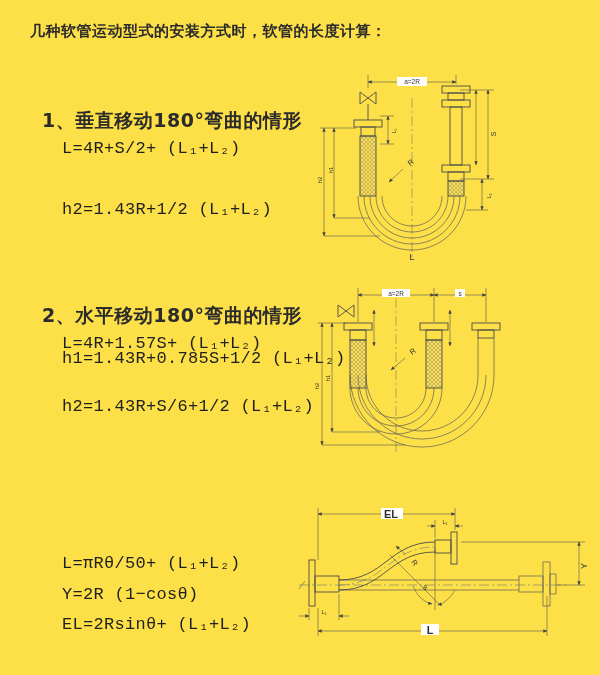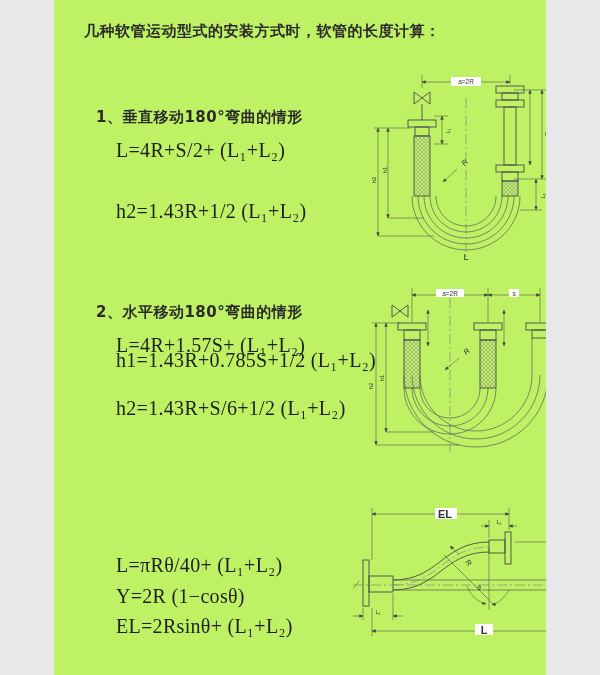--- a/index.html
+++ b/index.html
@@ -1,29 +1,29 @@
 <!DOCTYPE html>
 <html><head>
 <meta charset="utf-8">
 <style>
   html,body{margin:0;padding:0;background:#e8e8e8;}
   .page{
-    position:relative;width:492px;height:675px;margin:0 auto;
-    background:#bef264;overflow:hidden;
+    position:relative;width:600px;height:675px;margin:0 auto;
+    background:#fde047;overflow:hidden;
     font-family:"DejaVu Sans","Liberation Sans",sans-serif;color:#2b2b2b;
   }
   .doc-title{
     position:absolute;left:30px;top:22px;font-size:15px;font-weight:bold;
     letter-spacing:.5px;white-space:nowrap;
   }
   .sec-heading{
-    position:absolute;font-size:15px;font-weight:bold;letter-spacing:.5px;white-space:nowrap;
+    position:absolute;font-size:19px;font-weight:bold;letter-spacing:.5px;white-space:nowrap;
   }
   .formula{
-    position:absolute;font-size:20px;font-family:Liberation Serif, serif;
+    position:absolute;font-size:17px;font-family:Liberation Mono, monospace;
     color:#1f1f1f;white-space:nowrap;letter-spacing:.3px;
   }
   .diagram{position:absolute;}
   svg text{font-family:"Liberation Sans","DejaVu Sans",sans-serif;fill:#333;}
   svg .draw{stroke:#4a4a4a;stroke-width:.9;fill:none;}
   svg .thin{stroke:#5a5a5a;stroke-width:.7;fill:none;}
   svg .dim{stroke:#555;stroke-width:.6;fill:none;}
   svg .cl{stroke:#777;stroke-width:.6;fill:none;stroke-dasharray:10 3 2 3;}
   svg .braid{stroke:#4a4a4a;stroke-width:.9;}
 </style>
@@ -181,21 +181,21 @@
       <line x1="95" y1="78" x2="81" y2="90" marker-end="url(#arr2)"></line>
     </g>
 
     <text x="86" y="16" font-size="6.5" text-anchor="middle">a=2R</text>
     <text x="150" y="16" font-size="6.5" text-anchor="middle">s</text>
     <text x="20" y="98" font-size="6" text-anchor="middle" transform="rotate(-90 20 98)">h1</text>
     <text x="9" y="106" font-size="6" text-anchor="middle" transform="rotate(-90 9 106)">h2</text>
     <text x="102" y="75" font-size="7.5" transform="rotate(-35 102 75)">R</text>
   </svg>
 
-  <div class="formula" style="left:62px;top:554px">L=πRθ/40+ (L₁+L₂)</div>
+  <div class="formula" style="left:62px;top:554px">L=πRθ/50+ (L₁+L₂)</div>
   <div class="formula" style="left:62px;top:585px">Y=2R (1−cosθ)</div>
   <div class="formula" style="left:62px;top:615px">EL=2Rsinθ+ (L₁+L₂)</div>
 
   <svg class="diagram" style="left:295px;top:498px" width="300" height="152" viewBox="0 0 300 152">
     <defs>
       <marker id="arr3" viewBox="0 0 10 10" refX="9" refY="5" markerWidth="7" markerHeight="7" orient="auto-start-reverse">
         <path d="M0,1 L10,5 L0,9 z" fill="#444"></path>
       </marker>
     </defs>
 

